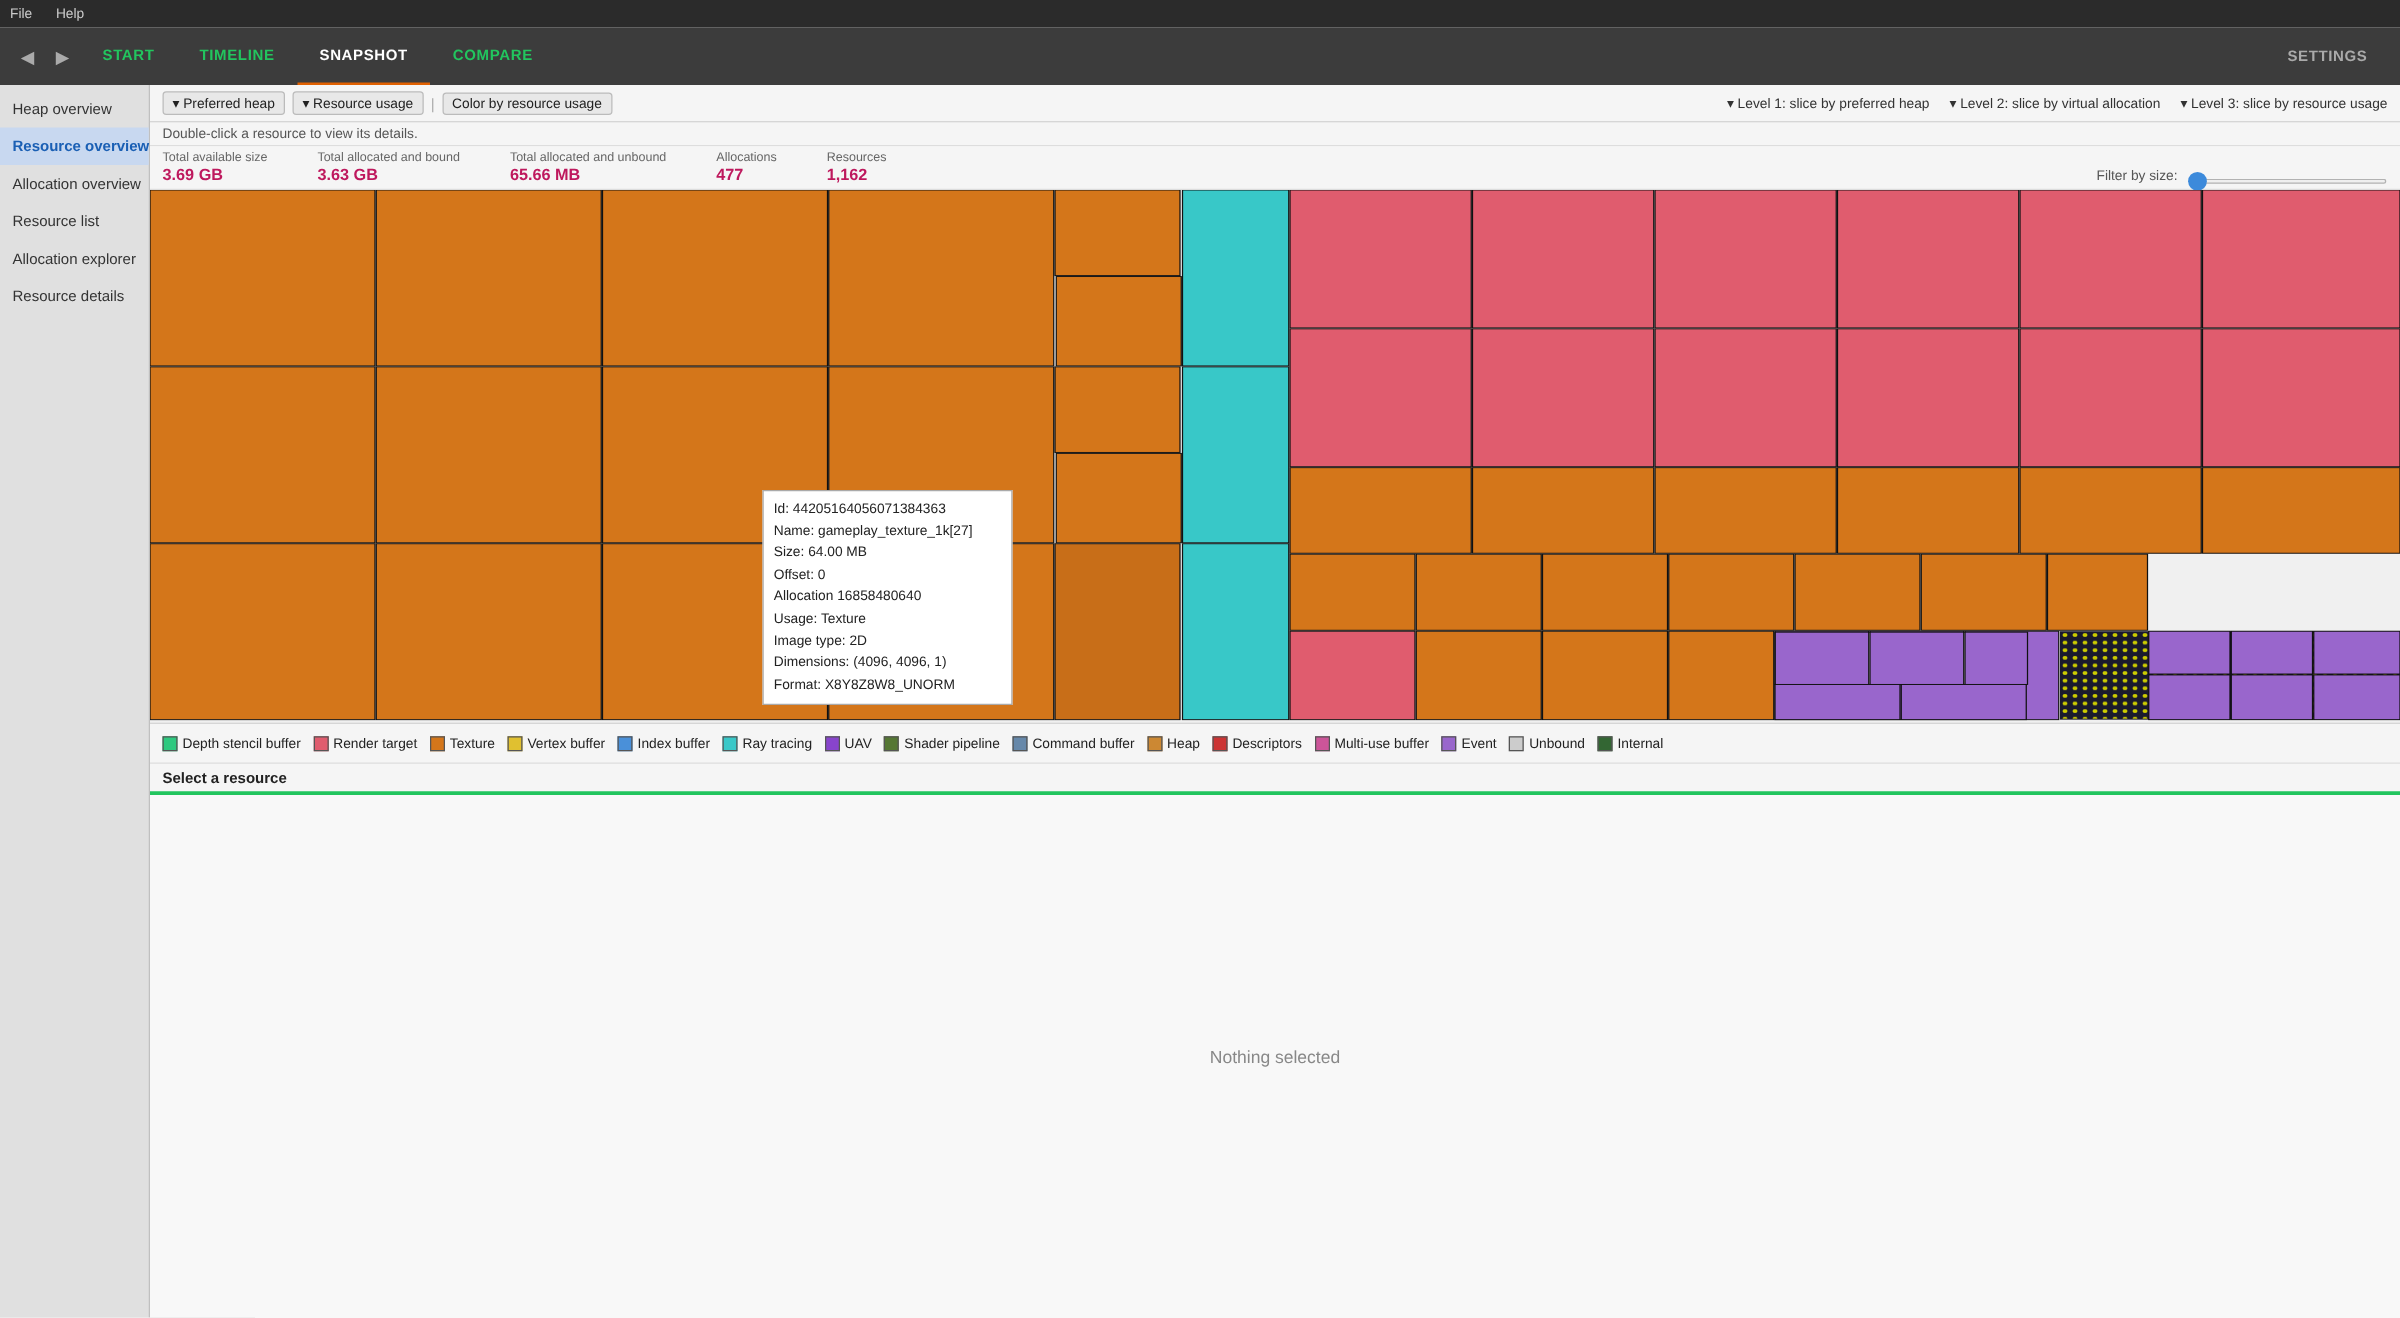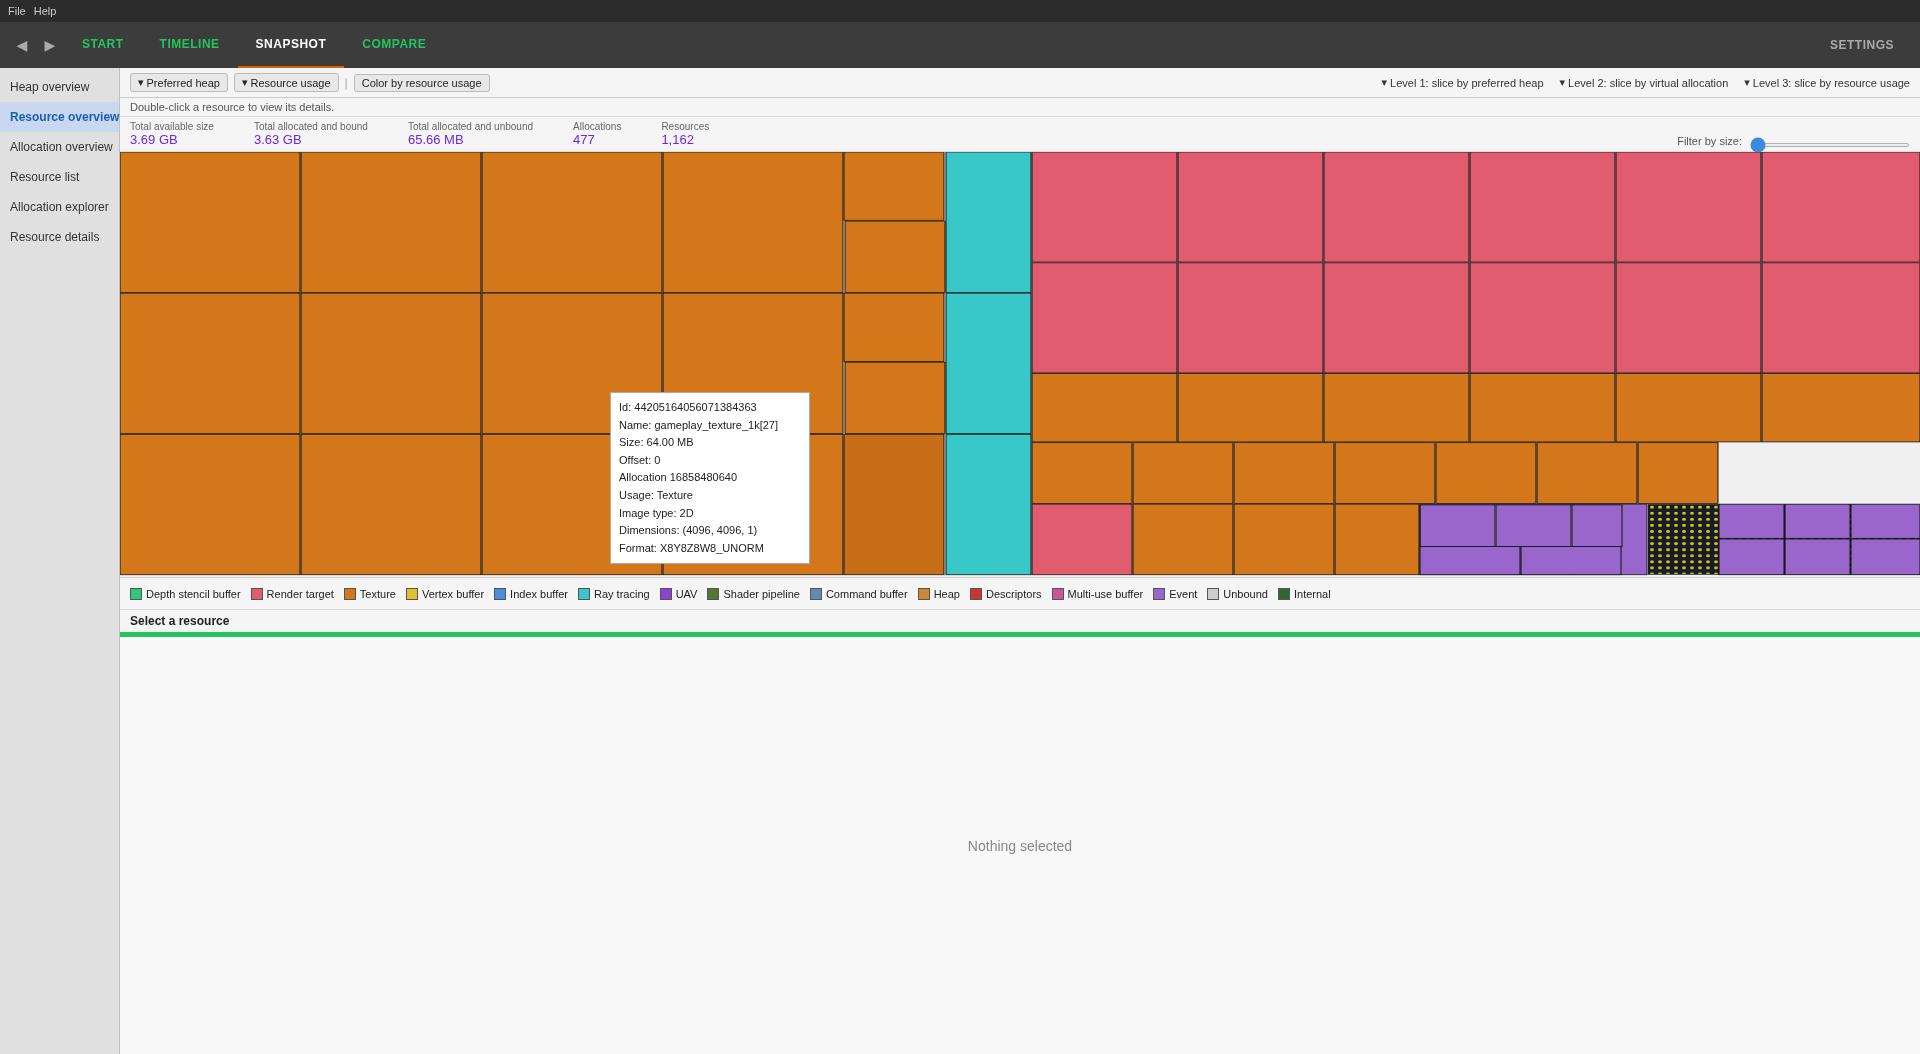--- a/index.html
+++ b/index.html
@@ -1,19 +1,19 @@
 <!DOCTYPE html>
 <html><head>
   <meta charset="utf-8">
   <style>
     * { margin: 0; padding: 0; box-sizing: border-box; }
     body { font-family: 'Segoe UI', Arial, sans-serif; font-size: 12px; background: #e8e8e8; color: #222; overflow: hidden; }
 
     
-    #menubar { background: #2b2b2b; color: #ccc; display: flex; align-items: center; height: 22px; padding: 0 8px; gap: 8px; font-size: 11px; }
+    #menubar { background: #2b2b2b; color: #ccc; display: flex; align-items: center; height: 22px; padding: 0 8px; gap: 19px; font-size: 11px; }
     #menubar span { cursor: pointer; }
 
     
     #toolbar { background: #3c3c3c; display: flex; align-items: center; height: 46px; padding: 0 8px; gap: 0; }
     .nav-btn { background: none; border: none; color: #aaa; cursor: pointer; width: 28px; height: 28px; display: flex; align-items: center; justify-content: center; font-size: 14px; }
     .toolbar-tab { color: #22c55e; font-size: 12px; font-weight: 600; padding: 0 18px; height: 100%; display: flex; align-items: center; cursor: pointer; text-transform: uppercase; letter-spacing: 0.5px; border-bottom: 2px solid transparent; }
     .toolbar-tab.active { color: #fff; border-bottom: 2px solid #e06000; }
     .toolbar-spacer { flex: 1; }
     .settings-btn { color: #aaa; font-size: 12px; font-weight: 600; padding: 0 18px; cursor: pointer; text-transform: uppercase; letter-spacing: 0.5px; }
 
@@ -35,38 +35,38 @@
     .filter-right { margin-left: auto; display: flex; align-items: center; gap: 16px; }
     .filter-level { display: flex; align-items: center; gap: 3px; font-size: 11px; cursor: pointer; color: #333; }
 
     
     #hintbar { padding: 3px 10px; font-size: 11px; color: #555; background: #f5f5f5; border-bottom: 1px solid #ddd; }
 
     
     #statsbar { padding: 4px 10px; background: #f5f5f5; border-bottom: 1px solid #ddd; display: flex; align-items: flex-end; gap: 40px; }
     .stat-item { display: flex; flex-direction: column; }
     .stat-label { font-size: 10px; color: #666; }
-    .stat-value { font-size: 13px; font-weight: 400; color: #6d28d9; }
+    .stat-value { font-size: 13px; font-weight: 700; color: #be185d; }
     .filter-size-container { margin-left: auto; display: flex; align-items: flex-end; gap: 8px; font-size: 11px; color: #555; }
     .size-slider { width: 160px; height: 4px; accent-color: #3c8adb; cursor: pointer; }
 
     
     #treemap-container { flex: 1; position: relative; overflow: hidden; background: #f0f0f0; padding: 4px; }
 
     
     .tooltip { position: absolute; background: white; border: 1px solid #aaa; padding: 6px 8px; font-size: 11px; line-height: 1.6; z-index: 100; pointer-events: none; min-width: 200px; }
     .tooltip-line { white-space: nowrap; }
 
     
     #legend { background: #f5f5f5; border-top: 1px solid #ccc; padding: 5px 10px; display: flex; align-items: center; flex-wrap: wrap; gap: 10px; min-height: 32px; }
     .legend-item { display: flex; align-items: center; gap: 4px; font-size: 11px; cursor: pointer; }
     .legend-swatch { width: 12px; height: 12px; border: 1px solid #555; flex-shrink: 0; }
 
     
-    #selectbar { padding: 4px 10px; background: #f5f5f5; border-top: 1px solid #ddd; border-bottom: 5px solid #22c55e; font-size: 12px; font-weight: 600; color: #222; }
+    #selectbar { padding: 4px 10px; background: #f5f5f5; border-top: 1px solid #ddd; border-bottom: 3px solid #22c55e; font-size: 12px; font-weight: 600; color: #222; }
 
     
     #nothing-selected { flex: 1; display: flex; align-items: center; justify-content: center; font-size: 14px; color: #888; background: #f8f8f8; }
 
     
     .treemap-svg { position: absolute; top: 0; left: 0; width: 100%; height: 100%; }
     rect.cell { stroke: #111; stroke-width: 1; cursor: pointer; }
   </style>
 </head>
 <body>

